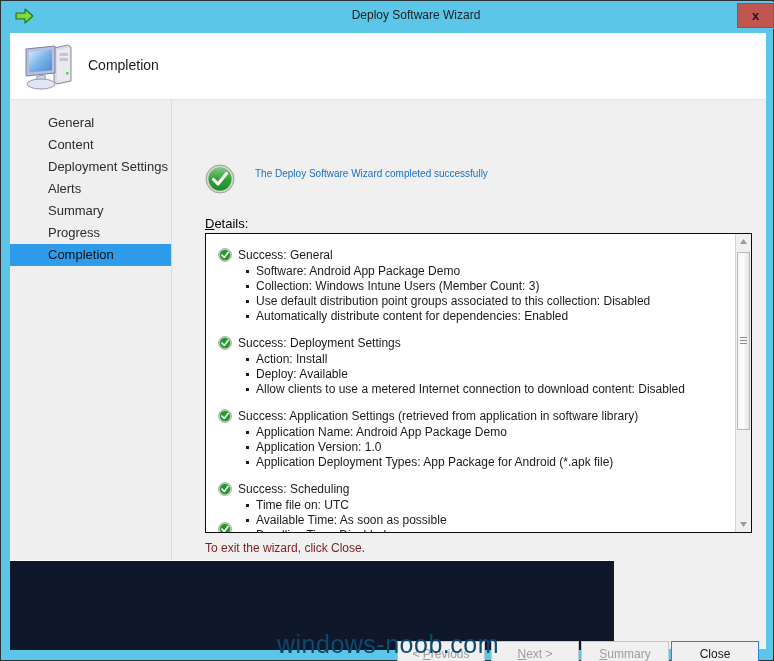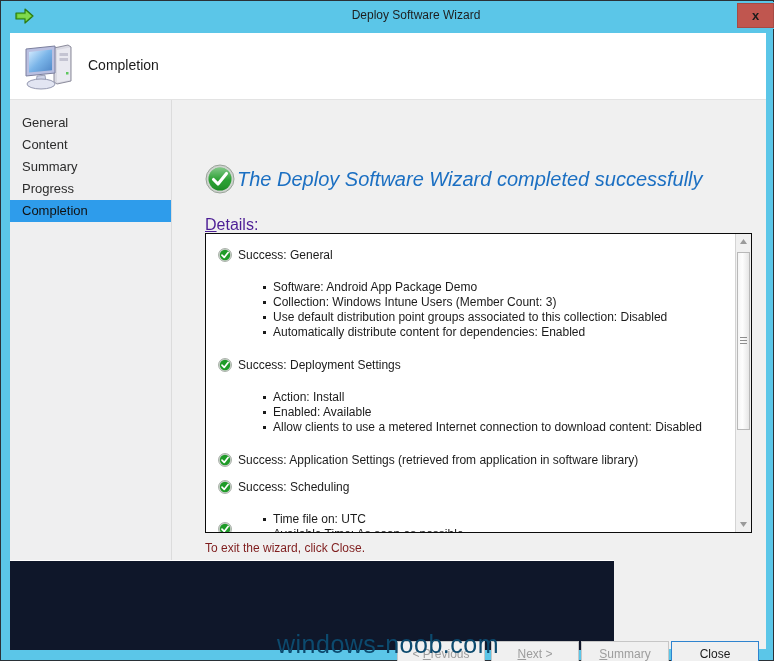--- a/index.html
+++ b/index.html
@@ -96,21 +96,21 @@
     left: 0; top: 67px;
     width: 162px; height: 549px;
     background: #efeff0;
     border-right: 1px solid #dcdcdc;
     box-sizing: border-box;
   }
   .nav-item {
     position: relative;
     height: 22px;
     line-height: 22px;
-    padding-left: 12px;
+    padding-left: 38px;
     font-size: 13px;
     color: #2c2c2c;
     cursor: default;
     white-space: nowrap;
   }
   .nav-item.selected {
     background: #2e9ceb;
     color: #111111;
   }
   #nav-list { padding-top: 12px; }
@@ -128,32 +128,31 @@
     left: 33px; top: 61px;
     width: 520px; height: 36px;
   }
   #success-check {
     position: absolute;
     left: 0; top: 3px;
     width: 30px; height: 30px;
   }
   #success-text {
     position: absolute;
-    left: 32px; top: 7px;
-    font-size: 20px;
+    left: 50px; top: 7px;
+    font-size: 10px;
     color: #1b6fc2;
     white-space: nowrap;
-    font-style: italic;
   }
 
   #details-label {
     position: absolute;
     left: 33px; top: 116px;
-    font-size: 16px;
-    color: #4c1d95;
+    font-size: 13px;
+    color: #000000;
   }
   #details-label .acc { text-decoration: underline; }
 
   #details-box {
     position: absolute;
     left: 33px; top: 133px;
     width: 547px; height: 300px;
     background: #ffffff;
     border: 1px solid #0b0b0b;
     box-sizing: border-box;
@@ -176,21 +175,21 @@
     color: #1b1b1b;
     line-height: 16px;
     margin-bottom: 1px;
   }
   .group-check {
     position: absolute;
     left: 2px; top: 1px;
     width: 14px; height: 14px;
   }
   .group-items {
-    margin: 17px;
+    margin: 0;
     padding: 0 0 0 40px;
     list-style: none;
   }
   .group-items li {
     position: relative;
     font-size: 12px;
     color: #1b1b1b;
     line-height: 15px;
     white-space: nowrap;
   }
@@ -344,20 +343,22 @@
           <ellipse cx="20" cy="45" rx="14" ry="5" fill="#e2e5f2" stroke="#8a8fa8" stroke-width="0.9"></ellipse>
         </svg>
       </span>
       <div id="header-title">Completion</div>
     </div>
 
     <div id="sidebar">
       <div id="nav-list">
           <div class="nav-item"><span>General</span></div>
           <div class="nav-item"><span>Content</span></div>
+          <div class="nav-item"><span>Deployment Settings</span></div>
+          <div class="nav-item"><span>Alerts</span></div>
           <div class="nav-item"><span>Summary</span></div>
           <div class="nav-item"><span>Progress</span></div>
           <div class="nav-item selected"><span>Completion</span></div>
         </div>
     </div>
 
     <div id="main">
 
       <div id="success-row">
         <span id="success-check">
@@ -396,30 +397,35 @@
               </ul>
             </div>
             <div class="detail-group">
               <div class="group-head"><span class="group-check"><svg width="14" height="14" viewBox="0 0 14 14">
                     <circle cx="7" cy="7" r="6.5" fill="#cfd4cf" stroke="#9aa39a" stroke-width="0.8"></circle>
                     <circle cx="7" cy="7" r="5.2" fill="#1f9b28"></circle>
                     <path d="M4 7.2 L6.2 9.4 L10.1 4.4" fill="none" stroke="#ffffff" stroke-width="1.7" stroke-linecap="round" stroke-linejoin="round"></path>
                   </svg></span><span>Success: Deployment Settings</span></div>
               <ul class="group-items">
                 <li>Action: Install</li>
-                <li>Enabled: Available</li>
+                <li>Deploy: Available</li>
                 <li>Allow clients to use a metered Internet connection to download content: Disabled</li>
               </ul>
             </div>
             <div class="detail-group">
               <div class="group-head"><span class="group-check"><svg width="14" height="14" viewBox="0 0 14 14">
                     <circle cx="7" cy="7" r="6.5" fill="#cfd4cf" stroke="#9aa39a" stroke-width="0.8"></circle>
                     <circle cx="7" cy="7" r="5.2" fill="#1f9b28"></circle>
                     <path d="M4 7.2 L6.2 9.4 L10.1 4.4" fill="none" stroke="#ffffff" stroke-width="1.7" stroke-linecap="round" stroke-linejoin="round"></path>
                   </svg></span><span>Success: Application Settings (retrieved from application in software library)</span></div>
+              <ul class="group-items">
+                <li>Application Name: Android App Package Demo</li>
+                <li>Application Version: 1.0</li>
+                <li>Application Deployment Types: App Package for Android (*.apk file)</li>
+              </ul>
             </div>
             <div class="detail-group">
               <div class="group-head"><span class="group-check"><svg width="14" height="14" viewBox="0 0 14 14">
                     <circle cx="7" cy="7" r="6.5" fill="#cfd4cf" stroke="#9aa39a" stroke-width="0.8"></circle>
                     <circle cx="7" cy="7" r="5.2" fill="#1f9b28"></circle>
                     <path d="M4 7.2 L6.2 9.4 L10.1 4.4" fill="none" stroke="#ffffff" stroke-width="1.7" stroke-linecap="round" stroke-linejoin="round"></path>
                   </svg></span><span>Success: Scheduling</span></div>
               <ul class="group-items">
                 <li>Time file on: UTC</li>
                 <li>Available Time: As soon as possible</li>

